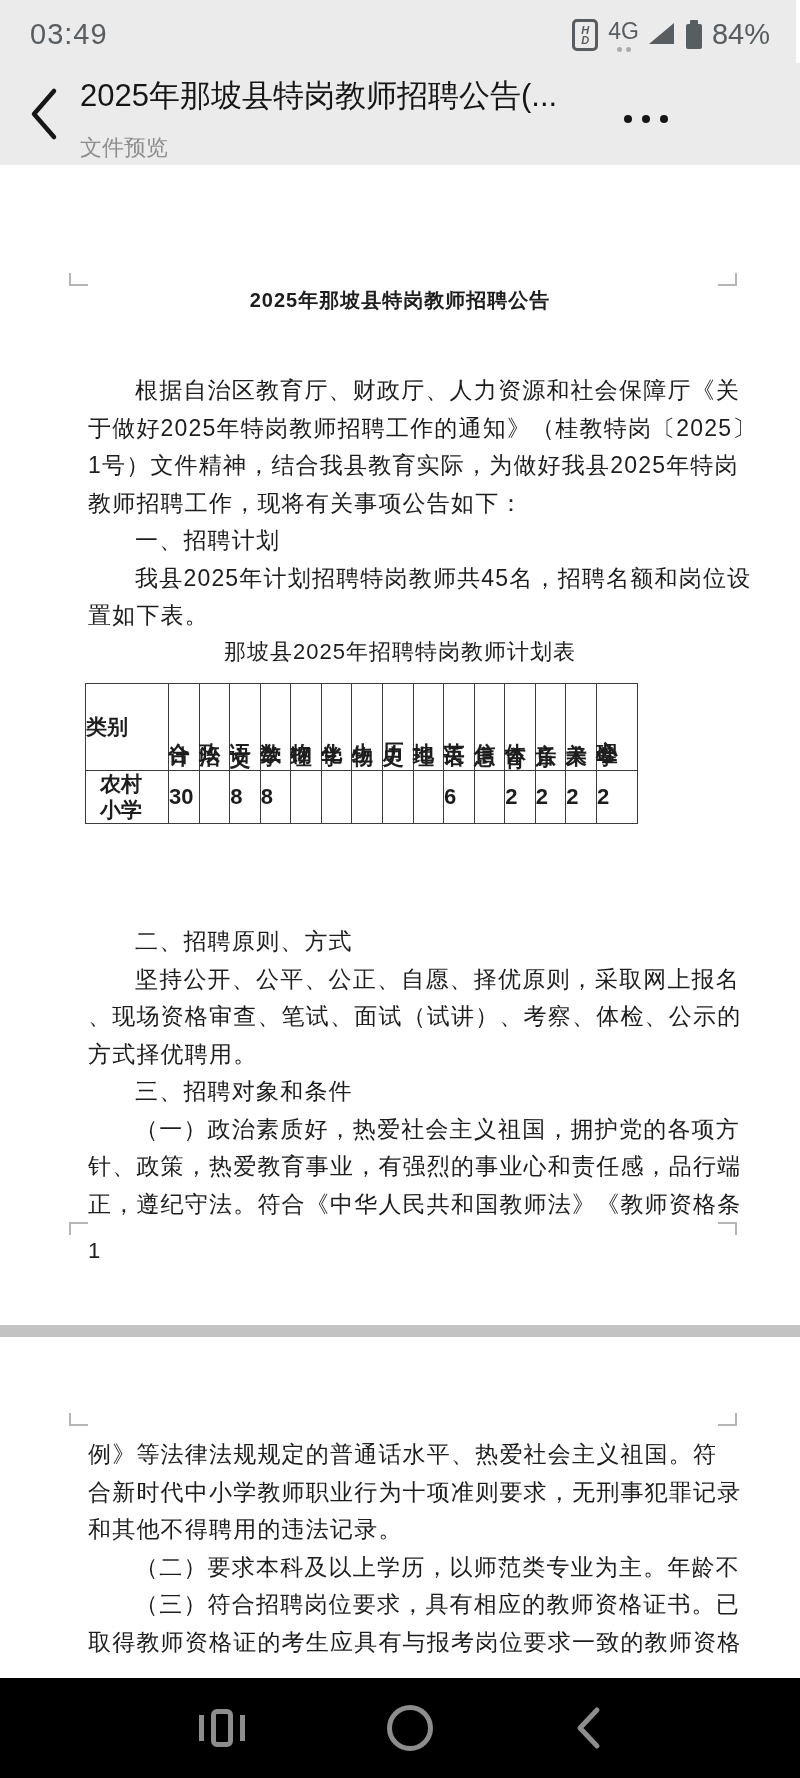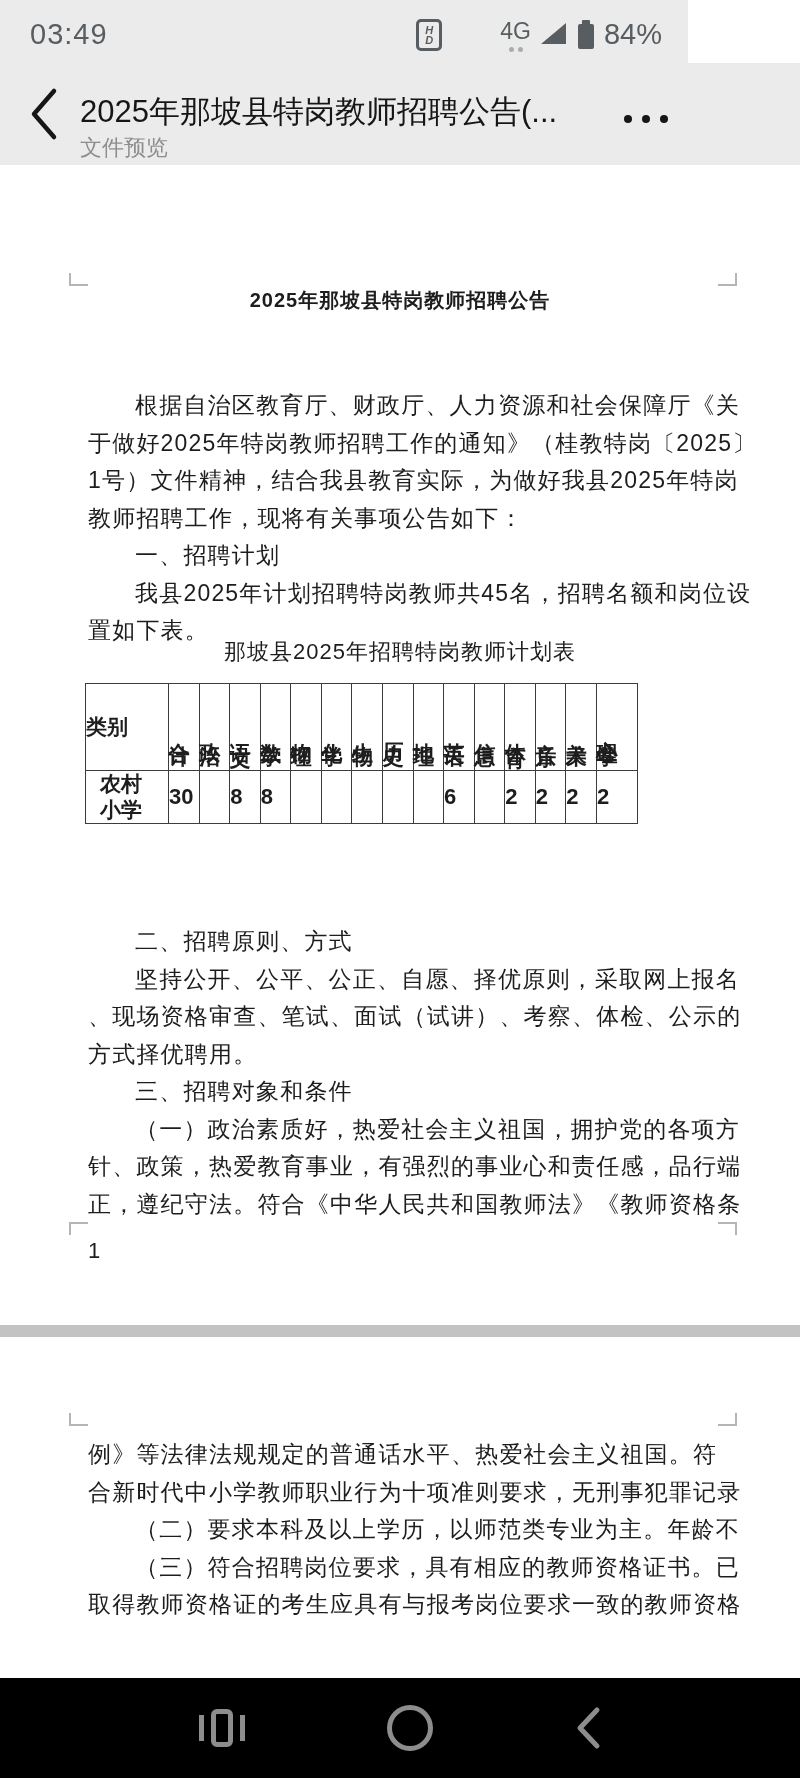--- a/index.html
+++ b/index.html
@@ -1,43 +1,43 @@
 <!DOCTYPE html>
 <html><head>
 <meta charset="utf-8">
 <style>
   html,body{margin:0;padding:0;}
   body{width:800px;height:1778px;overflow:hidden;background:#fff;
        font-family:"Liberation Sans", sans-serif;}
   .screen{position:relative;width:800px;height:1778px;background:#fff;overflow:hidden;}
 
   
-  .status-bar{position:absolute;top:0;left:0;width:688px;height:63px;background:#ebebeb;
+  .status-bar{position:absolute;top:0;left:0;width:796px;height:63px;background:#ebebeb;
     display:flex;align-items:center;justify-content:space-between;box-sizing:border-box;
     padding:6px 26px 0 30px;color:#585d61;}
   .time{font-size:29px;letter-spacing:1px;}
   .status-right{display:flex;align-items:center;gap:10px;}
   .hd-badge{border:3px solid #585d61;border-radius:5px;width:20px;height:26px;
     display:flex;flex-direction:column;align-items:center;justify-content:center;
     font-size:11px;font-weight:bold;line-height:10px;color:#585d61;}
-  .fourg{display:flex;flex-direction:column;align-items:center;margin-left:48px;}
+  .fourg{display:flex;flex-direction:column;align-items:center;}
   .fourg .lbl{font-size:23px;}
   .sim-dots{display:flex;gap:4px;margin-top:2px;}
   .sim-dots i{width:5px;height:5px;border-radius:50%;background:#a9adb0;}
   .signal-tri{width:0;height:0;border-left:25px solid transparent;
     border-bottom:21px solid #585d61;margin-bottom:2px;}
   .battery{display:flex;flex-direction:column;align-items:center;margin-left:2px;}
   .battery .tip{width:8px;height:4px;background:#585d61;border-radius:1px 1px 0 0;}
   .battery .bdy{width:16px;height:25px;background:#585d61;border-radius:2px;}
   .pct{font-size:29px;}
 
   
   .app-header{position:absolute;top:63px;left:0;width:800px;height:102px;background:#ebebeb;}
   .back-btn{position:absolute;left:24px;top:20px;width:44px;height:62px;cursor:pointer;}
-  .header-title{position:absolute;left:80px;top:28px;font-size:31px;color:#161616;
+  .header-title{position:absolute;left:80px;top:12px;font-size:31px;color:#161616;
     white-space:nowrap;max-width:560px;overflow:hidden;}
   .header-sub{position:absolute;left:80px;top:70px;font-size:22px;color:#8d8d8d;}
   .menu-dots{position:absolute;right:132px;top:52px;display:flex;gap:10px;cursor:pointer;}
   .menu-dots i{width:8px;height:8px;background:#161616;border-radius:50%;}
 
   
   .doc{position:absolute;top:165px;left:0;width:800px;height:1513px;background:#fff;
     overflow:hidden;color:#1d1d1d;}
   .sep{position:absolute;top:1160px;left:0;width:800px;height:12px;background:#c3c3c3;}
 
@@ -125,21 +125,21 @@
 
   <div class="doc">
 
     <span class="mark m-tl" style="top:108px;left:69px;"></span>
     <span class="mark m-tr" style="top:108px;right:63px;"></span>
     <span class="mark m-bl" style="top:1057px;left:69px;"></span>
     <span class="mark m-br" style="top:1057px;right:63px;"></span>
 
     <div class="doc-title">2025年那坡县特岗教师招聘公告</div>
 
-    <div class="block" style="top:222px;">
+    <div class="block" style="top:207px;">
         <div class="line indent">根据自治区教育厅、财政厅、人力资源和社会保障厅《关</div>
         <div class="line">于做好2025年特岗教师招聘工作的通知》（桂教特岗〔2025〕</div>
         <div class="line">1号）文件精神，结合我县教育实际，为做好我县2025年特岗</div>
         <div class="line">教师招聘工作，现将有关事项公告如下：</div>
         <div class="line indent">一、招聘计划</div>
         <div class="line indent">我县2025年计划招聘特岗教师共45名，招聘名额和岗位设</div>
         <div class="line">置如下表。</div>
       </div>
 
     <div class="caption">那坡县2025年招聘特岗教师计划表</div>
@@ -217,20 +217,21 @@
     <div class="pagenum">1</div>
 
     <div class="sep"></div>
 
     <span class="mark m-tl" style="top:1248px;left:69px;"></span>
     <span class="mark m-tr" style="top:1248px;right:63px;"></span>
 
     <div class="block" style="top:1271px;">
         <div class="line">例》等法律法规规定的普通话水平、热爱社会主义祖国。符</div>
         <div class="line">合新时代中小学教师职业行为十项准则要求，无刑事犯罪记录</div>
+        <div class="line">和其他不得聘用的违法记录。</div>
         <div class="line indent">（二）要求本科及以上学历，以师范类专业为主。年龄不</div>
         <div class="line indent">（三）符合招聘岗位要求，具有相应的教师资格证书。已</div>
         <div class="line">取得教师资格证的考生应具有与报考岗位要求一致的教师资格</div>
       </div>
   </div>
 
   <div class="nav">
     <div class="recents">
       <span class="bar"></span>
         <span class="rect"></span>

